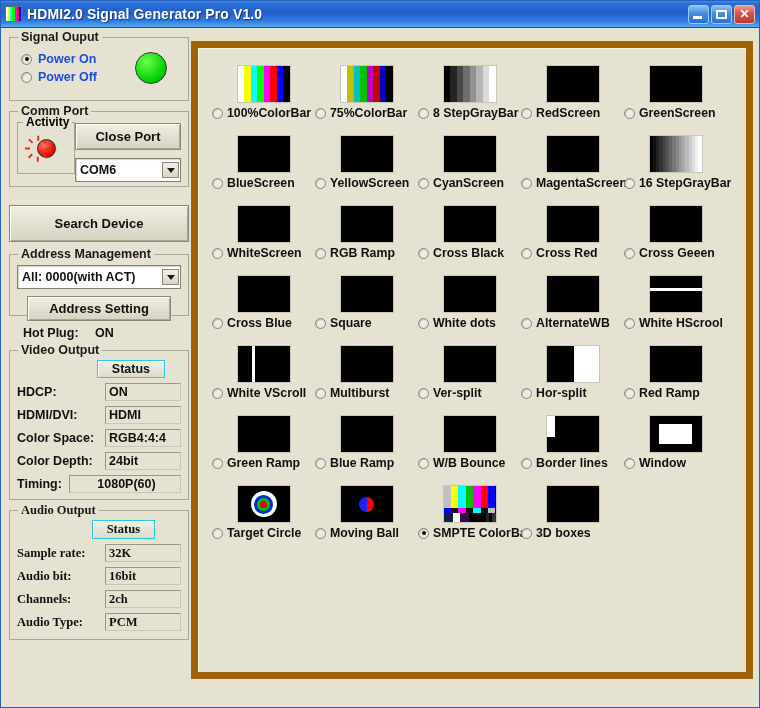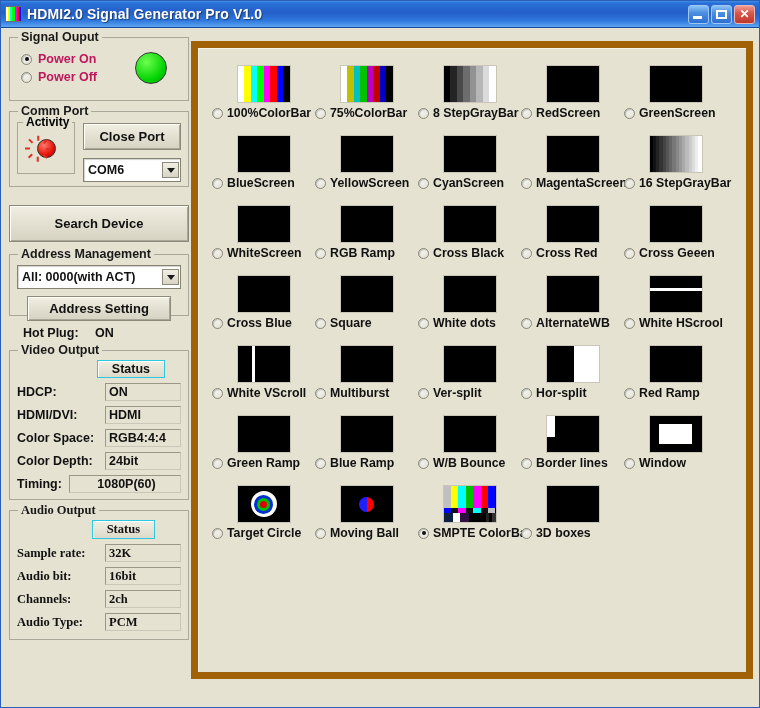--- a/index.html
+++ b/index.html
@@ -92,21 +92,21 @@
     border: 1px solid #8a8778;
     background: linear-gradient(145deg,#fafaf6,#e2e0d4);
     box-shadow: inset 1px 1px 1px rgba(0,0,0,0.22);
     margin-right: 6px; flex-shrink: 0; position: relative;
     box-sizing: border-box;
   }
   .radio.on::after {
     content:''; position:absolute; left:2.5px; top:2.5px;
     width:4px; height:4px; border-radius:50%; background:#111;
   }
-  .radio-lbl { font-size:12.5px; font-weight:bold; color:#be185d; }
+  .radio-lbl { font-size:12.5px; font-weight:bold; color:#1d4ed8; }
   .led {
     width: 32px; height: 32px; border-radius: 50%;
     background: radial-gradient(circle at 35% 30%, #6dff4e, #00d200 65%, #019c01);
     border: 1.5px solid #3a3a3a;
     box-sizing:border-box;
   }
   .btn {
     background: linear-gradient(180deg,#f1efe3 0%,#e3e0d1 50%,#d6d3c3 100%);
     border: 1px solid #8d8a7c;
     box-shadow: inset 1px 1px 0 #fffef7, inset -1px -1px 0 #a9a699;
@@ -294,21 +294,21 @@
                 <i style="transform:rotate(45deg)"></i>
               <i style="transform:rotate(90deg)"></i>
                 <i style="transform:rotate(135deg)"></i>
               <i style="transform:rotate(180deg)"></i>
                 <i style="transform:rotate(225deg)"></i>
               <i style="transform:rotate(270deg)"></i>
                 <i style="transform:rotate(315deg)"></i>
             </span>
           </div>
         </div>
-        <div style="flex:1;margin-left:8px;">
+        <div style="flex:1;margin-left:0;">
           <div class="btn" style="padding:5px 4px;margin-top:1px;">Close Port</div>
           <div class="combo" style="margin-top:8px;">
             <span>COM6</span>
             <span class="arrow-box">
                 <span class="arrow-dn"></span>
               </span>
           </div>
         </div>
       </div>
     </div>

